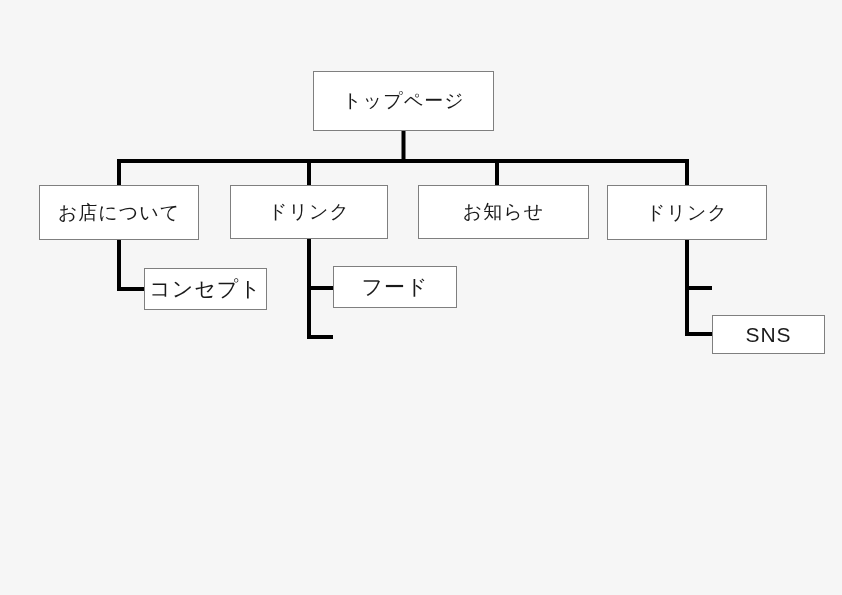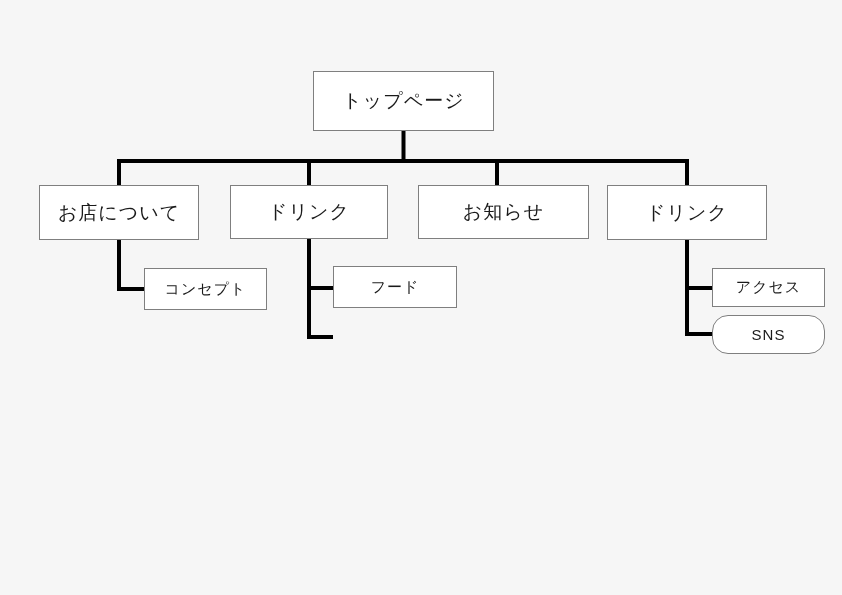--- a/index.html
+++ b/index.html
@@ -38,31 +38,31 @@
     background:var(--box-fill);
     border:1px solid var(--box-border);
     display:flex;
     align-items:center;
     justify-content:center;
     color:var(--text);
     letter-spacing:1px;
     white-space:nowrap;
   }
   .lvl-1,.lvl-2{font-size:19px;}
-  .lvl-3{font-size:15px;}
+  .lvl-3{font-size:21px;}
   .n-top     {left:313px; top:71px;  width:181px; height:60px;}
   .n-about   {left:39px;  top:185px; width:160px; height:55px;}
   .n-menu    {left:230px; top:185px; width:158px; height:54px;}
   .n-news    {left:418px; top:185px; width:171px; height:54px;}
   .n-shopinfo{left:607px; top:185px; width:160px; height:55px;}
   .n-concept {left:144px; top:268px; width:123px; height:42px;}
   .n-food    {left:333px; top:266px; width:124px; height:42px;}
   .n-drink   {left:333px; top:315px; width:123px; height:43px;}
   .n-access  {left:712px; top:268px; width:113px; height:39px;}
-  .n-sns     {left:712px; top:315px; width:113px; height:39px;border-radius:16px;}
+  .n-sns     {left:712px; top:315px; width:113px; height:39px;}
 </style>
 </head>
 <body>
 
 <div class="canvas">
 
   <svg class="connectors" width="842" height="595" viewBox="0 0 842 595" aria-hidden="true">
 
     <path d="M403.5 131 V161"></path>
 
@@ -96,20 +96,17 @@
   <div class="node lvl-2 n-shopinfo">
     <span>ドリンク</span>
   </div>
 
   <div class="node lvl-3 n-concept">
     <span>コンセプト</span>
   </div>
   <div class="node lvl-3 n-food">
     <span>フード</span>
   </div>
-  <div class="node lvl-3 n-access">
-    <span>アクセス</span>
-  </div>
   <div class="node lvl-3 n-sns">
     <span>SNS</span>
   </div>
 
 </div>
 
 </body></html>

